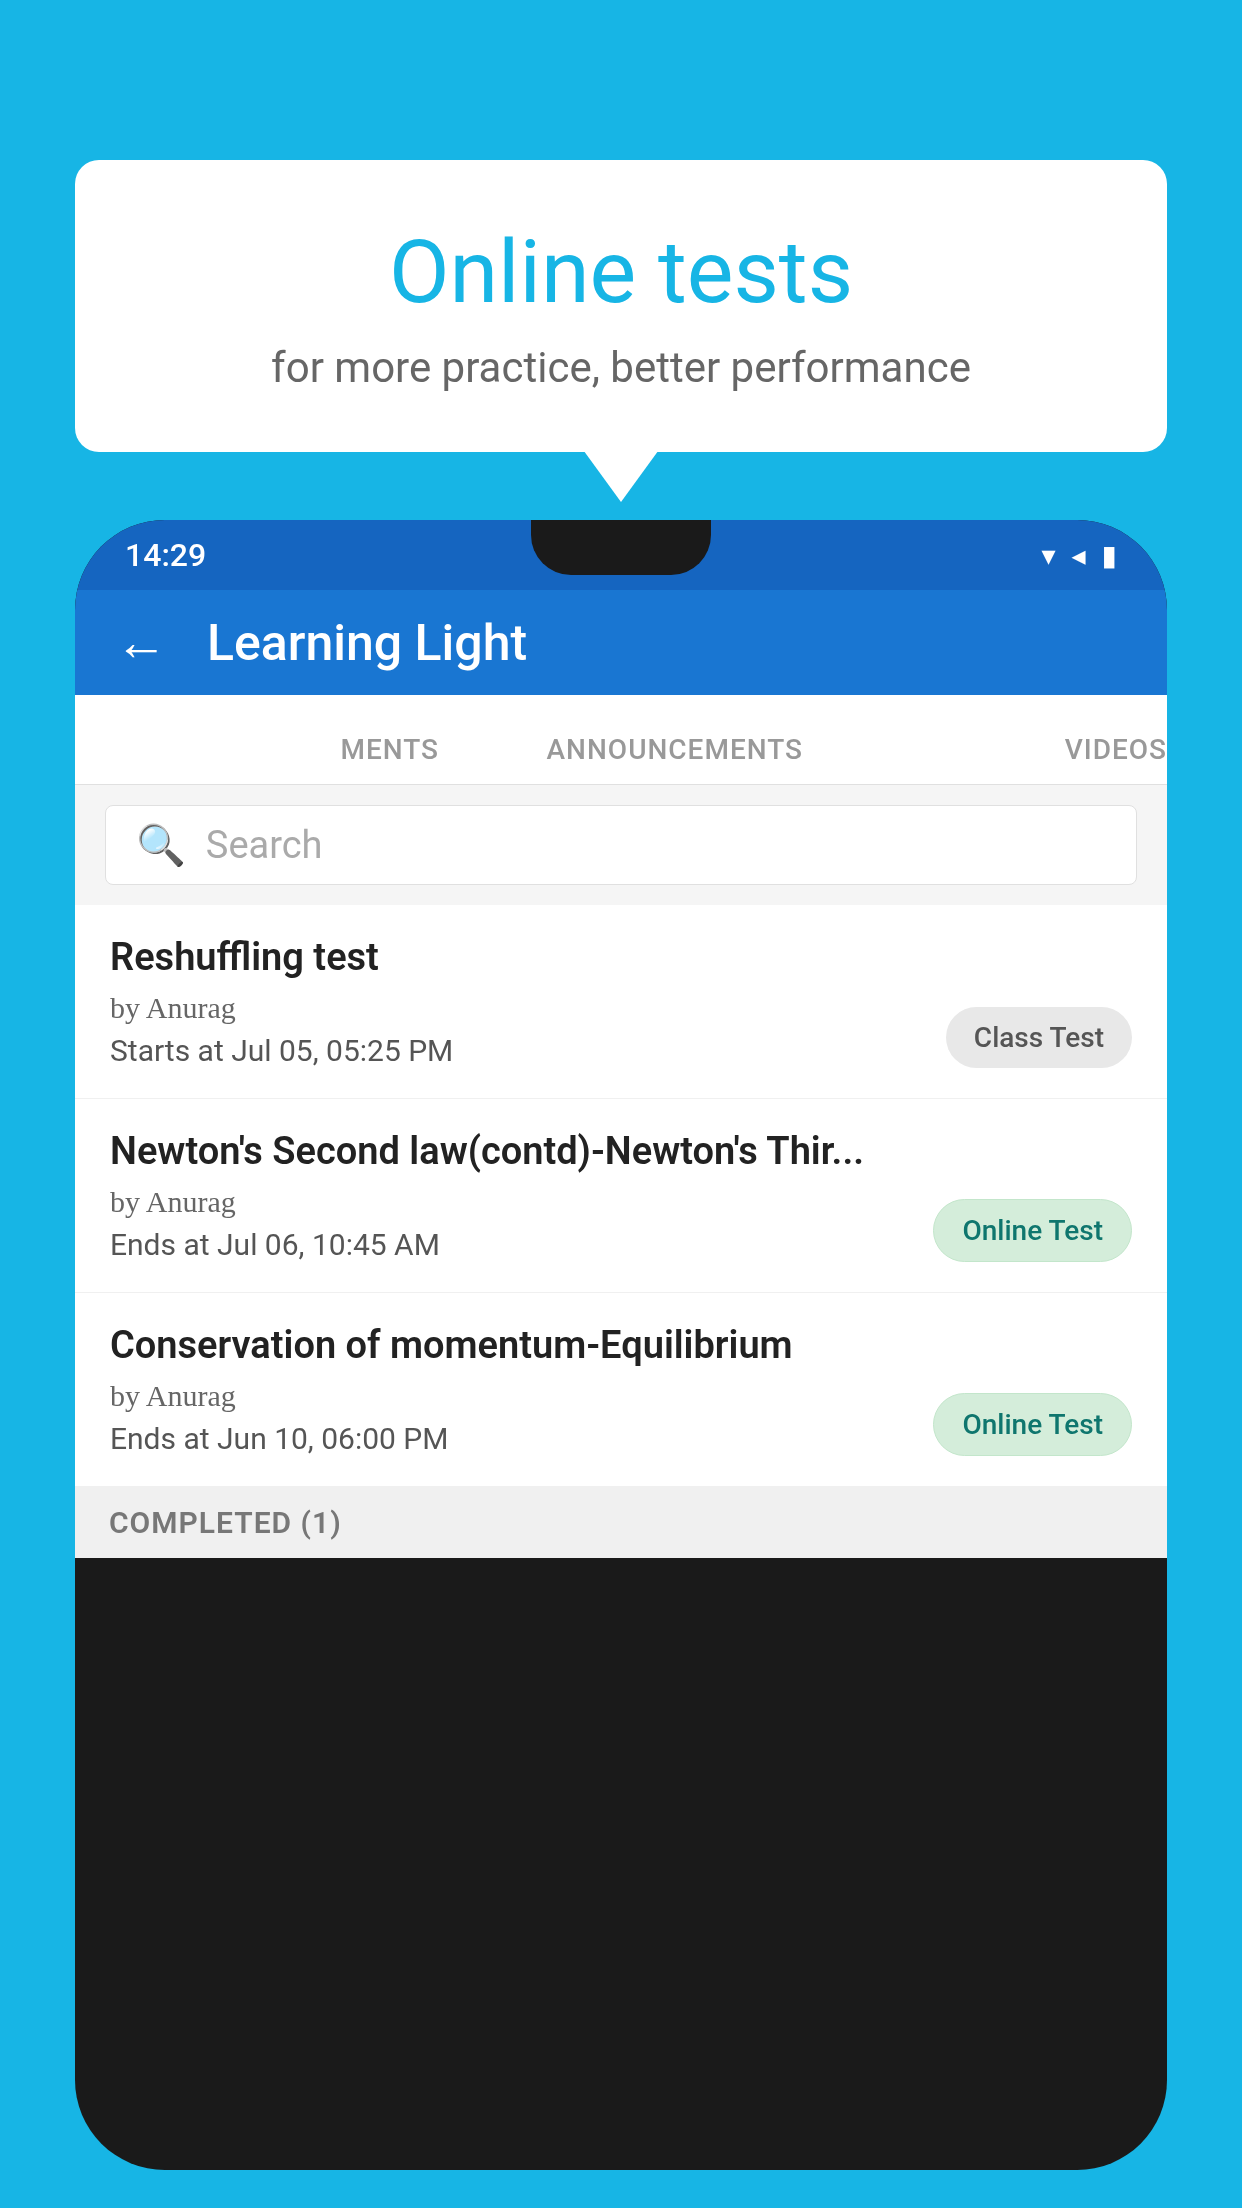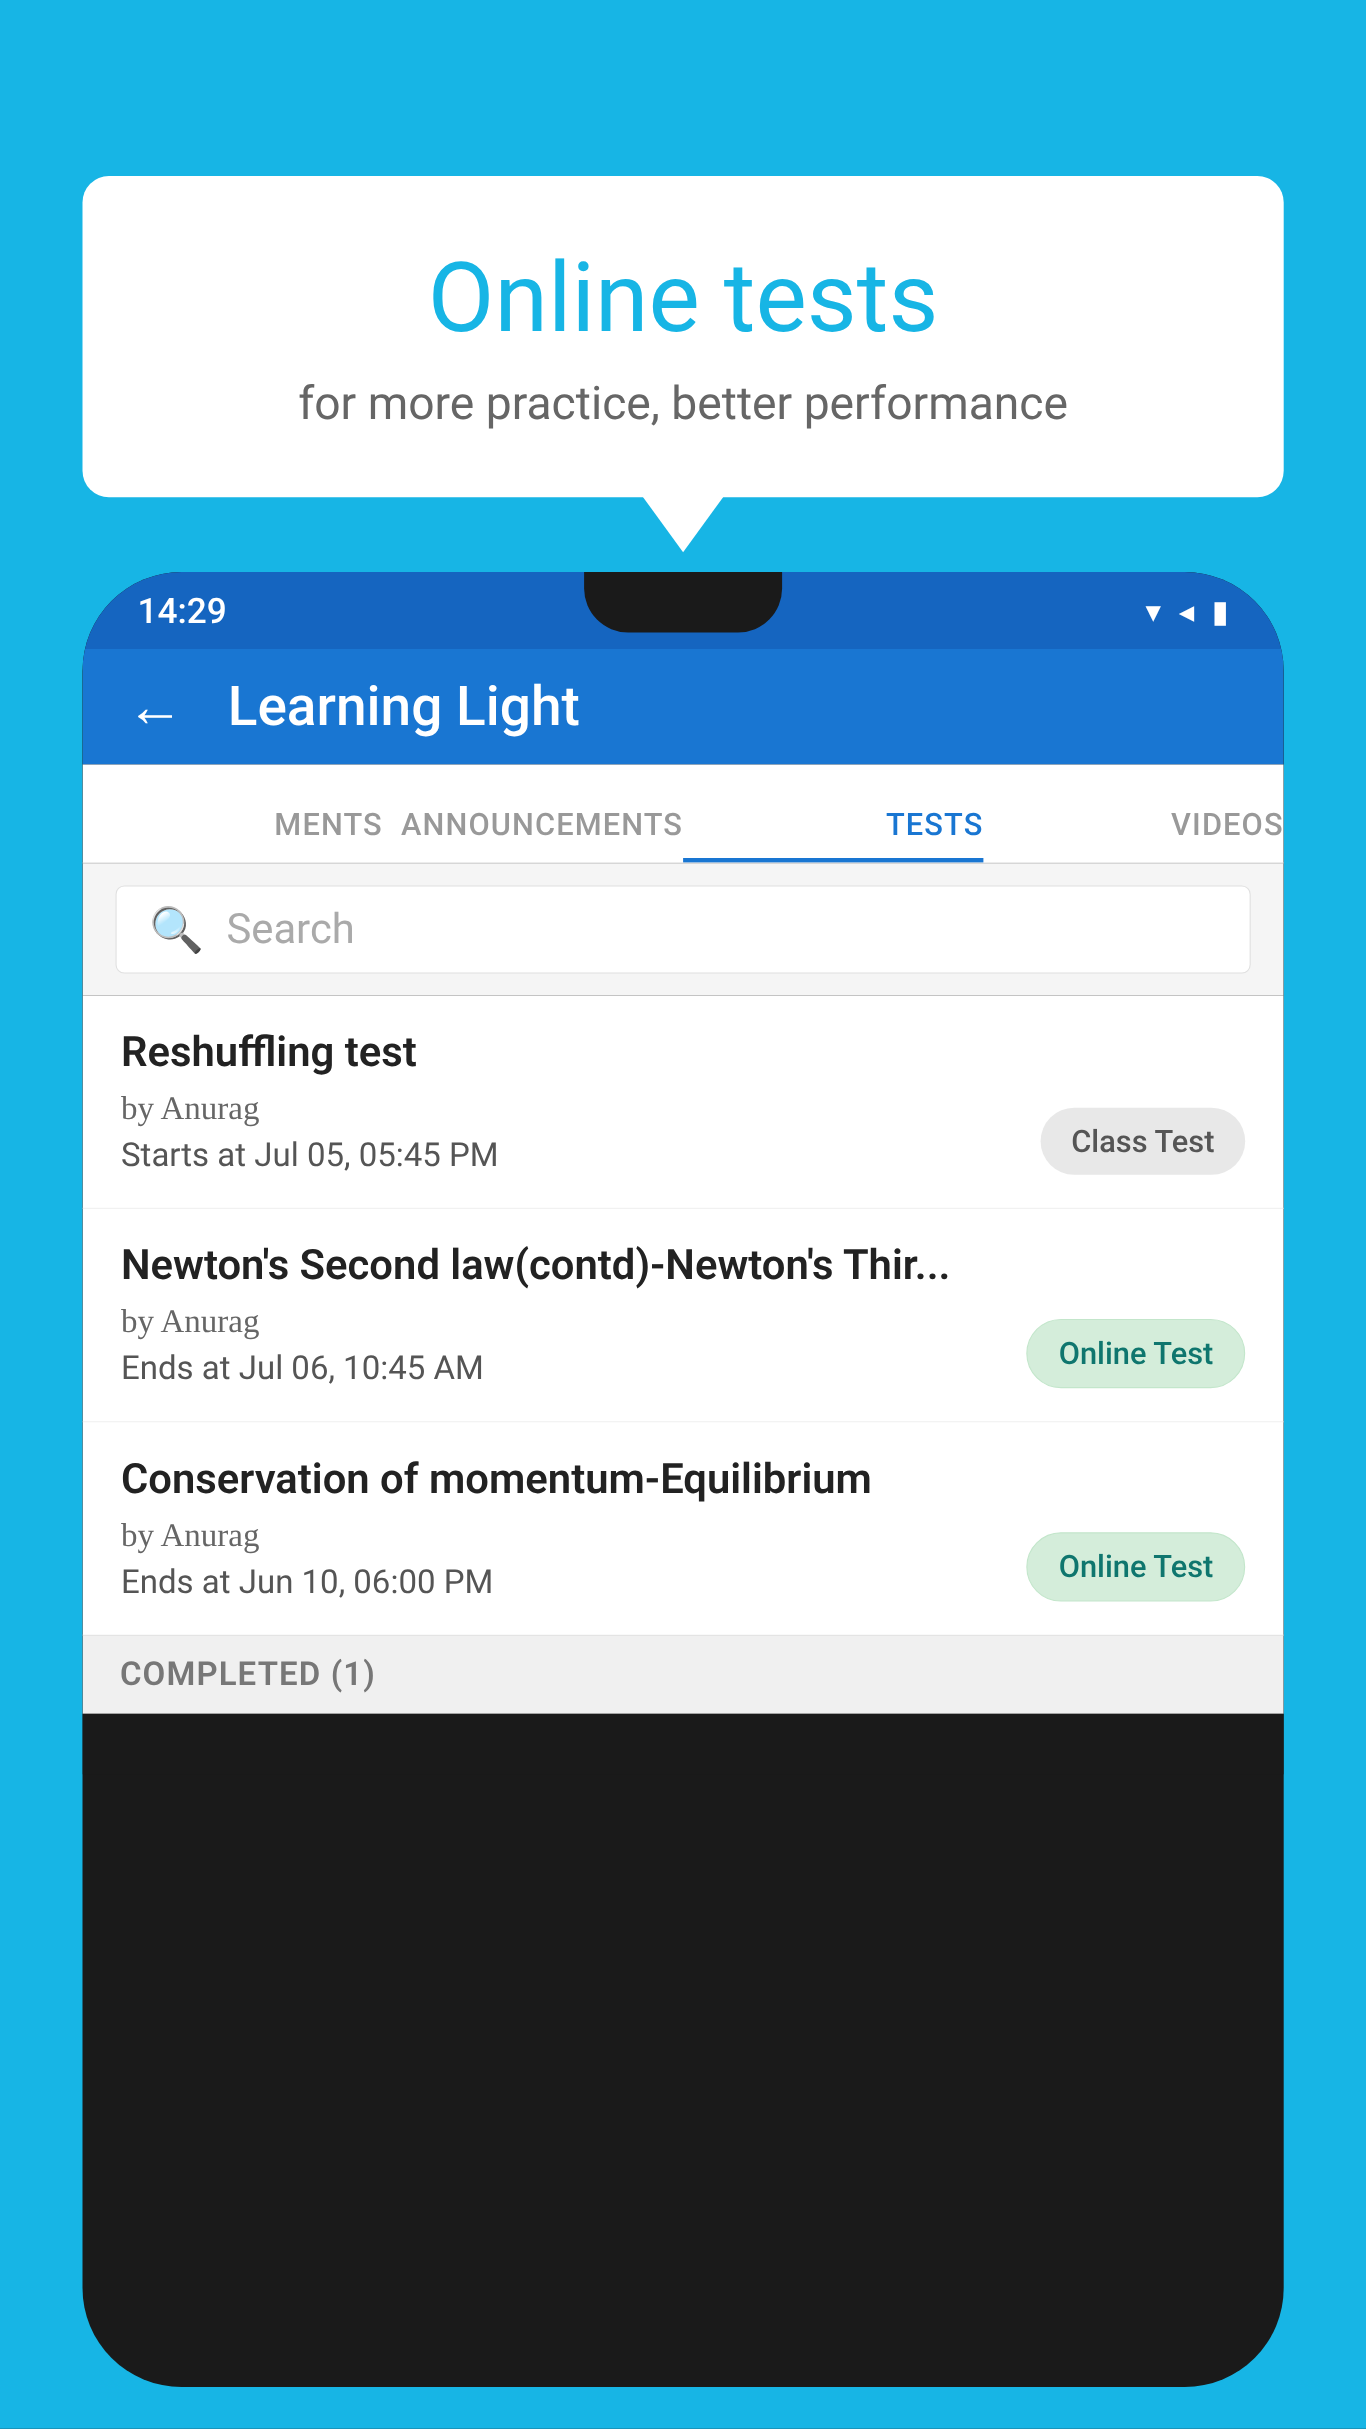--- a/index.html
+++ b/index.html
@@ -309,43 +309,40 @@
       <span class="app-bar-title">Learning Light</span>
     </div>
 
     <div class="tab-bar">
       <div class="tab-item">
         <span>MENTS</span>
       </div>
       <div class="tab-item">
         <span>ANNOUNCEMENTS</span>
       </div>
-      <div class="tab-item active">
-        <span>TESTS</span>
-      </div>
       <div class="tab-item">
         <span>VIDEOS</span>
       </div>
     </div>
 
     <div class="search-container">
       <div class="search-bar">
         <span class="search-icon">🔍</span>
         <span class="search-placeholder">Search</span>
       </div>
     </div>
 
 
     <div class="test-list">
 
       <div class="test-item">
         <div class="test-info">
           <div class="test-name">Reshuffling test</div>
           <div class="test-author">by Anurag</div>
-          <div class="test-date">Starts at  Jul 05, 05:45 PM</div>
+          <div class="test-date">Starts at  Jul 05, 05:25 PM</div>
         </div>
         <span class="test-badge badge-class">Class Test</span>
       </div>
 
       <div class="test-item">
         <div class="test-info">
           <div class="test-name">Newton's Second law(contd)-Newton's Thir...</div>
           <div class="test-author">by Anurag</div>
           <div class="test-date">Ends at  Jul 06, 10:45 AM</div>
         </div>

